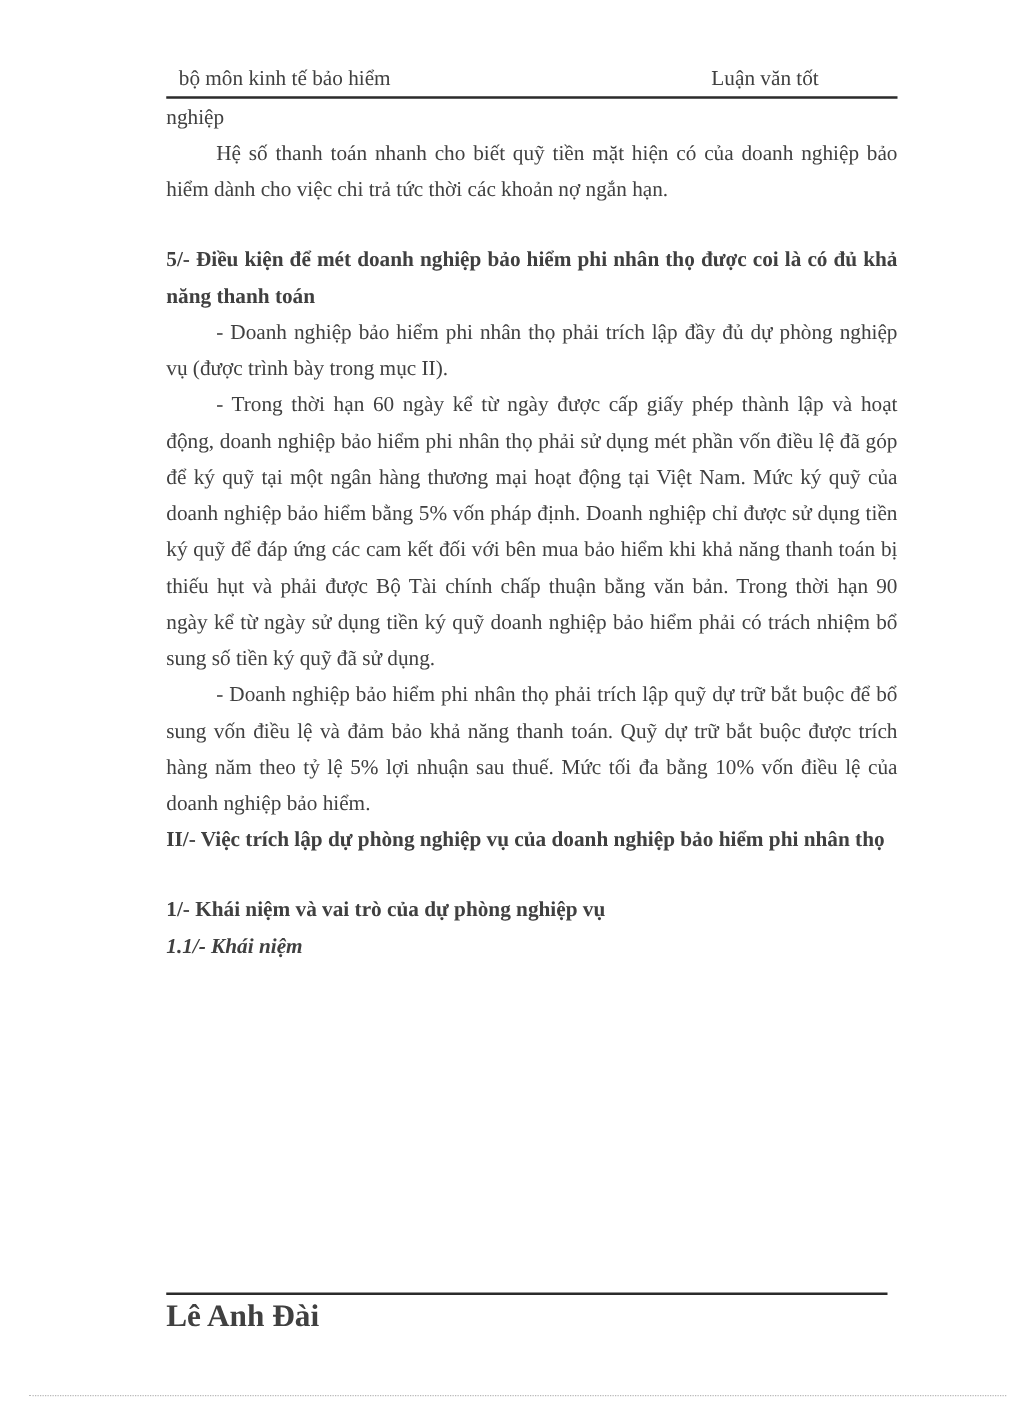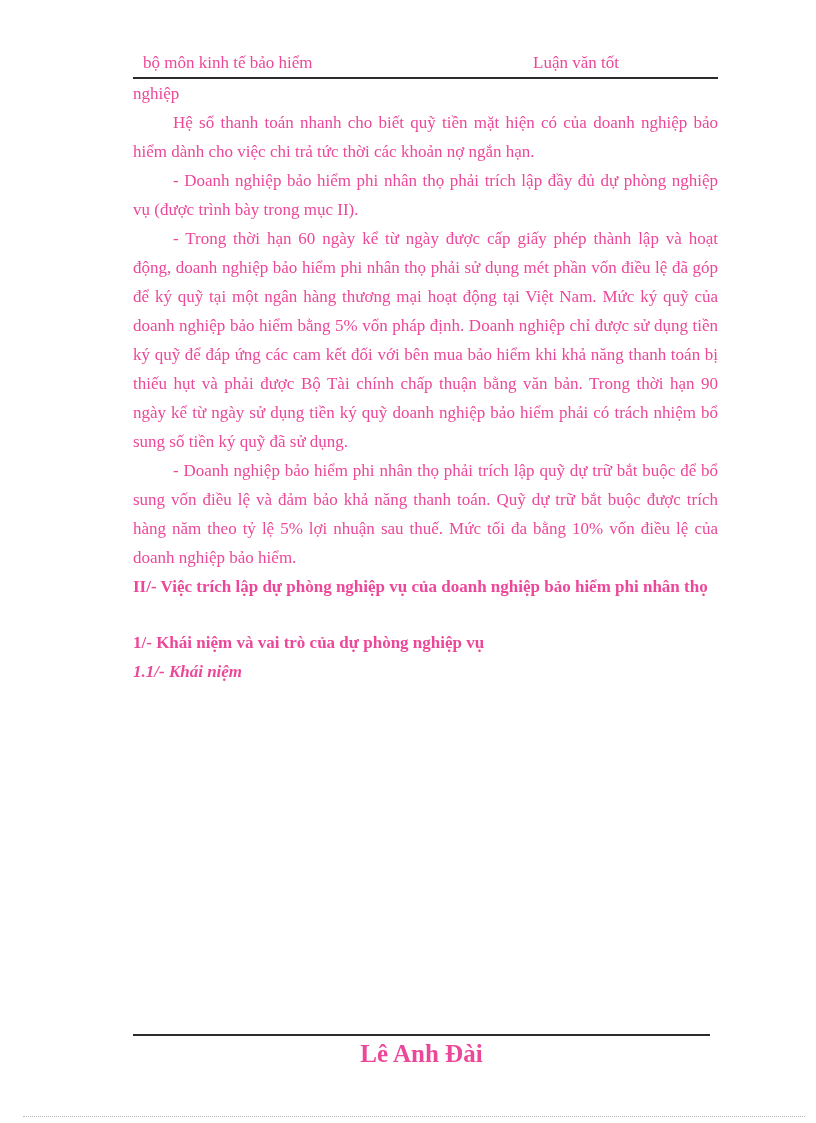--- a/index.html
+++ b/index.html
@@ -6,39 +6,39 @@
     margin: 0;
     padding: 0;
     background: #ffffff;
   }
   .page {
     position: relative;
     width: 816px;
     height: 1123px;
     background: #ffffff;
     font-family: "Liberation Serif", "DejaVu Serif", serif;
-    color: #ec4899;
+    color: #404040;
     font-size: 17px;
     overflow: hidden;
   }
   .body-col {
     margin-left: 133px;
     margin-right: 98px;
     padding-top: 50px;
   }
   .header-row {
     display: flex;
     justify-content: space-between;
     align-items: flex-end;
     border-bottom: 2px solid #2b2b2b;
     line-height: 26px;
     padding-bottom: 1px;
   }
   .header-left { padding-left: 10px; }
-  .header-right { margin-right: 99px; }
+  .header-right { margin-right: 63px; }
   .header-wrap {
     line-height: 29px;
   }
   .para {
     margin: 0;
     text-align: justify;
     text-indent: 40px;
     line-height: 29px;
   }
   .h-bold {
@@ -59,21 +59,20 @@
   .formula sub {
     font-size: 12px;
     line-height: 0;
   }
   .footer {
     position: absolute;
     left: 133px;
     right: 106px;
     top: 1034px;
     border-top: 2px solid #2b2b2b;
-    text-align: center;
   }
   .footer-name {
     margin-top: 2px;
     font-size: 25px;
     font-weight: bold;
     line-height: 32px;
   }
   .page-edge {
     position: absolute;
     left: 23px;
@@ -91,20 +90,21 @@
 
     <div class="header-row">
       <span class="header-left">bộ môn kinh tế bảo hiểm</span>
       <span class="header-right">Luận văn tốt</span>
     </div>
     <div class="header-wrap">nghiệp</div>
 
     <p class="para">Hệ số thanh toán nhanh cho biết quỹ tiền mặt hiện có của doanh nghiệp bảo hiểm dành cho việc chi trả tức thời các khoản nợ ngắn hạn.</p>
 
 
+    <p class="h-bold mt-blank">5/- Điều kiện để mét doanh nghiệp bảo hiểm phi nhân thọ được coi là có đủ khả năng thanh toán</p>
 
     <p class="para">- Doanh nghiệp bảo hiểm phi nhân thọ phải trích lập đầy đủ dự phòng nghiệp vụ (được trình bày trong mục II).</p>
 
 
     <p class="para">- Trong thời hạn 60 ngày kể từ ngày được cấp giấy phép thành lập và hoạt động, doanh nghiệp bảo hiểm phi nhân thọ phải sử dụng mét phần vốn điều lệ đã góp để ký quỹ tại một ngân hàng thương mại hoạt động tại Việt Nam. Mức ký quỹ của doanh nghiệp bảo hiểm bằng 5% vốn pháp định. Doanh nghiệp chỉ được sử dụng tiền ký quỹ để đáp ứng các cam kết đối với bên mua bảo hiểm khi khả năng thanh toán bị thiếu hụt và phải được Bộ Tài chính chấp thuận bằng văn bản. Trong thời hạn 90 ngày kể từ ngày sử dụng tiền ký quỹ doanh nghiệp bảo hiểm phải có trách nhiệm bổ sung số tiền ký quỹ đã sử dụng.</p>
 
     <p class="para">- Doanh nghiệp bảo hiểm phi nhân thọ phải trích lập quỹ dự trữ bắt buộc để bổ sung vốn điều lệ và đảm bảo khả năng thanh toán. Quỹ dự trữ bắt buộc được trích hàng năm theo tỷ lệ 5% lợi nhuận sau thuế. Mức tối đa bằng 10% vốn điều lệ của doanh nghiệp bảo hiểm.</p>
 
     <p class="h-bold mt-small">II/- Việc trích lập dự phòng nghiệp vụ của doanh nghiệp bảo hiểm phi nhân thọ</p>
 

